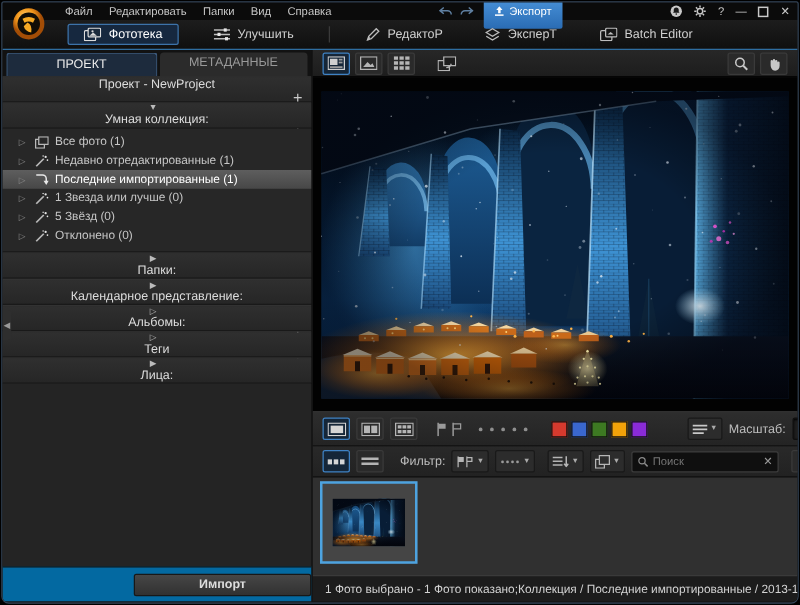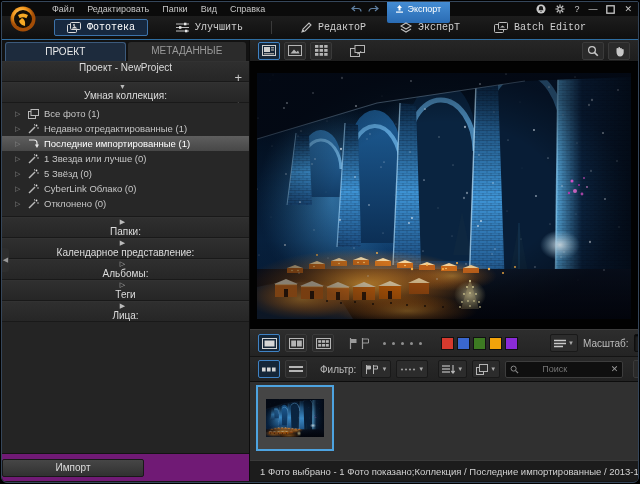--- a/index.html
+++ b/index.html
@@ -10,42 +10,42 @@
   .titlebar{height:14px;background:#0b0b0b;display:flex;align-items:center;font-size:9px;color:#c6c6c6;padding:0 6px 0 50px;}
   .menus{display:flex;gap:13px;}
   .menu{cursor:default;}
   .history{margin-left:auto;display:flex;gap:6px;align-items:center;margin-right:8px;}
   .export-btn{height:28px;padding:0 9px;display:flex;align-items:center;gap:4px;color:#fff;
     background:linear-gradient(#4d97de,#2a6cb4);border-radius:2px;font-size:9px;}
   .win-icons{margin-left:auto;display:flex;align-items:center;gap:9px;color:#c9c9c9;font-size:9px;}
   .logo{position:absolute;left:7px;top:3px;width:28px;height:28px;z-index:10;}
   
   .modebar{height:23px;background:linear-gradient(#1d1d1d,#0f0f0f);display:flex;align-items:center;
-    padding-left:52px;gap:22px;font-size:10px;color:#cfcfcf;font-family:Liberation Mono, monospace;}
+    padding-left:52px;gap:22px;font-size:10px;color:#cfcfcf;}
   .mode{display:flex;align-items:center;gap:6px;padding:2px 6px;}
   .mode.active{background:linear-gradient(#1e3platform case?,#000);}
   .mode.active{background:#16283f;border:1px solid #3d73aa;border-radius:2px;padding:2px 12px;color:#fff;}
   .vsep{width:1px;height:13px;background:#3a3a3a;}
   
   .workspace{display:flex;height:441px;border-top:1px solid #2e6da0;background:#1d1d1d;}
   .sidebar{width:247px;background:#242424;border-right:1px solid #0c0c0c;display:flex;flex-direction:column;position:relative;}
   .side-tabs{height:19px;display:flex;background:#121212;padding:2px 3px 0;gap:2px;}
   .side-tab{flex:1;text-align:center;font-size:10px;line-height:17px;border-radius:3px 3px 0 0;background:#2b2b2b;color:#999;}
   .side-tab.active{background:#1d2b3d;border:1px solid #3c5a7c;border-bottom:none;color:#eaeaea;}
   .row-head{height:19px;display:flex;align-items:center;padding:0 7px;font-size:10px;color:#dcdcdc;
     background:linear-gradient(#2f2f2f,#262626);border-bottom:1px solid #191919;border-top:1px solid #323232;flex-direction:column;}
   .row-head .tri{font-size:7px;color:#bbb;margin-right:6px;}
   .plus{margin-left:auto;color:#c9c9c9;font-size:13px;line-height:10px;}
   .tree{background:#272727;padding:3px 0 5px;border-bottom:1px solid #191919;}
   .titem{height:15px;display:flex;align-items:center;gap:5px;padding-left:13px;font-size:9.5px;color:#c6c6c6;}
   .titem .tw{font-size:7px;color:#8b8b8b;width:7px;}
   .titem.selected{background:linear-gradient(#5e5e5e,#474747);color:#fff;}
   .ticon{width:12px;height:11px;display:flex;align-items:center;justify-content:center;}
   .side-fill{flex:1;background:#242424;}
-  .import-wrap{height:27px;border-top:1px solid #131313;background:#701a75;display:flex;align-items:center;justify-content:flex-start;}
+  .import-wrap{height:27px;border-top:1px solid #131313;background:#0369a1;display:flex;align-items:center;justify-content:flex-end;font-weight:bold;}
   .import-btn{width:140px;height:16px;background:linear-gradient(#464646,#313131);border:1px solid #181818;
     border-radius:2px;color:#ddd;font-size:10px;text-align:center;line-height:15px;}
   .collapse-handle{position:absolute;left:0;top:208px;width:7px;height:24px;background:#2e2e2e;border-radius:0 3px 3px 0;
     display:flex;align-items:center;justify-content:center;color:#999;font-size:7px;}
   
   .main{flex:1;display:flex;flex-direction:column;min-width:0;background:#141414;}
   .viewbar{height:21px;background:linear-gradient(#272727,#1d1d1d);border-bottom:1px solid #000;
     display:flex;align-items:center;padding:0 8px;gap:4px;}
   .ibtn{height:16px;min-width:20px;display:flex;align-items:center;justify-content:center;border-radius:2px;border:1px solid transparent;}
   .ibtn.active{border:1px solid #3f82c4;background:#152638;}
@@ -60,21 +60,21 @@
     display:flex;align-items:center;padding:0 8px;gap:5px;font-size:10px;}
   .dotrow{display:flex;gap:6px;margin:0 8px;}
   .rdot{width:3px;height:3px;border-radius:50%;background:#8f8f8f;}
   .swatches{display:flex;gap:3px;margin:0 6px;}
   .swatch{width:11px;height:11px;border:1px solid #111;}
   .zoom-label{margin-left:auto;color:#bdbdbd;}
   .dropdown{width:84px;height:16px;background:#1f1f1f;border:1px solid #0e0e0e;box-shadow:inset 0 1px 2px #000;
     display:flex;align-items:center;padding:0 5px;color:#ddd;border-radius:2px;}
   .lbl{color:#bdbdbd;}
   .search{margin-left:auto;width:108px;height:15px;background:#0f0f0f;border:1px solid #3d3d3d;border-radius:2px;
-    display:flex;align-items:center;padding:0 4px;gap:21px;}
+    display:flex;align-items:center;padding:0 4px;gap:1px;}
   .search input{flex:1;min-width:0;background:transparent;border:none;outline:none;color:#ccc;font-size:9px;font-family:"Liberation Sans",sans-serif;}
   .search .x{color:#9a9a9a;font-size:9px;}
   .ddbtn{height:16px;display:flex;align-items:center;gap:2px;padding:0 3px;background:#2c2c2c;border:1px solid #191919;border-radius:2px;}
   .ddbtn .arr{font-size:6px;color:#aaa;}
   
   .filmstrip{height:72px;background:#303030;border-top:1px solid #0d0d0d;display:flex;padding:3px 6px;}
   .thumb-cell{width:74px;height:62px;border:2px solid #4da3e0;background:#454545;display:flex;align-items:center;justify-content:center;}
   .thumb{width:58px;height:40px;display:block;}
   .statusbar{height:20px;background:#1c1c1c;border-top:1px solid #3a3a3a;display:flex;align-items:center;
     padding:0 10px;font-size:9.5px;color:#d2d2d2;white-space:nowrap;overflow:hidden;}
@@ -620,32 +620,20 @@
         <div class="titem">
           <span class="tw">▷</span>
           <span class="ticon">
               <svg width="11" height="10" viewBox="0 0 11 10">
                 <line x1="1" y1="9" x2="7" y2="3" stroke="#b9b9b9" stroke-width="1.4"></line>
                 <circle cx="8.5" cy="1.5" r="0.9" fill="#e8e8e8"></circle>
                 <circle cx="10" cy="4" r="0.7" fill="#e8e8e8"></circle>
                 <circle cx="6.5" cy="0.8" r="0.6" fill="#e8e8e8"></circle>
               </svg>
             </span>
-          <span>CyberLink Облако (0)</span>
-        </div>
-        <div class="titem">
-          <span class="tw">▷</span>
-          <span class="ticon">
-              <svg width="11" height="10" viewBox="0 0 11 10">
-                <line x1="1" y1="9" x2="7" y2="3" stroke="#b9b9b9" stroke-width="1.4"></line>
-                <circle cx="8.5" cy="1.5" r="0.9" fill="#e8e8e8"></circle>
-                <circle cx="10" cy="4" r="0.7" fill="#e8e8e8"></circle>
-                <circle cx="6.5" cy="0.8" r="0.6" fill="#e8e8e8"></circle>
-              </svg>
-            </span>
           <span>Отклонено (0)</span>
         </div>
       </div>
 
       <div class="row-head">
         <span class="tri">▶</span>
         <span>Папки:</span>
       </div>
       <div class="row-head">
         <span class="tri">▶</span>

